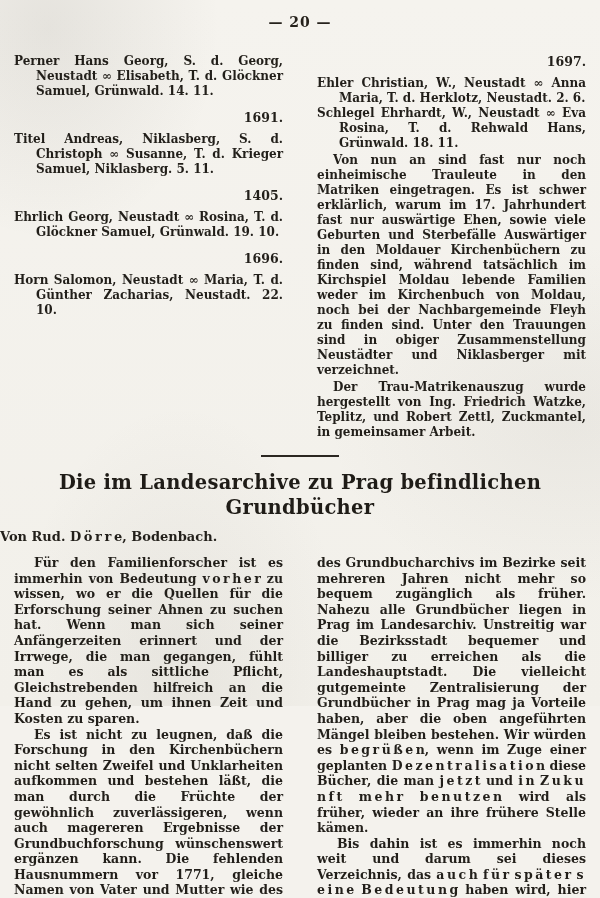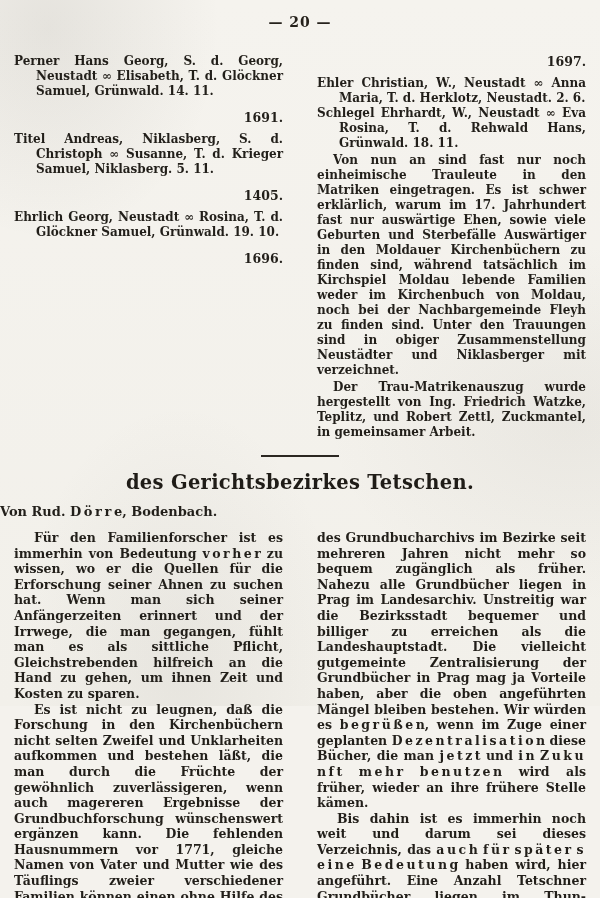--- a/index.html
+++ b/index.html
@@ -68,34 +68,35 @@
   <div class="page-number">— 20 —</div>
 
   <div class="cols register">
     <div class="col">
       <p class="entry">Perner Hans Georg, S. d. Georg, Neustadt ∞ Elisabeth, T. d. Glöckner Samuel, Grünwald. 14. 11.</p>
       <p class="year">1691.</p>
       <p class="entry">Titel Andreas, Niklasberg, S. d. Christoph ∞ Susanne, T. d. Krieger Samuel, Niklasberg. 5. 11.</p>
       <p class="year">1405.</p>
       <p class="entry">Ehrlich Georg, Neustadt ∞ Rosina, T. d. Glöckner Samuel, Grünwald. 19. 10.</p>
       <p class="year">1696.</p>
+      <p class="entry">Horn Salomon, Neustadt ∞ Maria, T. d. Günther Zacharias, Neustadt. 22. 10.</p>
     </div>
     <div class="col">
       <p class="year first">1697.</p>
       <p class="entry">Ehler Christian, W., Neustadt ∞ Anna Maria, T. d. Herklotz, Neustadt. 2. 6.</p>
       <p class="entry">Schlegel Ehrhardt, W., Neustadt ∞ Eva Rosina, T. d. Rehwald Hans, Grünwald. 18. 11.</p>
       <p class="para">Von nun an sind fast nur noch einheimische Trauleute in den Matriken eingetragen. Es ist schwer erklärlich, warum im 17. Jahrhundert fast nur auswärtige Ehen, sowie viele Geburten und Sterbefälle Auswärtiger in den Moldauer Kirchenbüchern zu finden sind, während tatsächlich im Kirchspiel Moldau lebende Familien weder im Kirchenbuch von Moldau, noch bei der Nachbargemeinde Fleyh zu finden sind. Unter den Trauungen sind in obiger Zusammenstellung Neustädter und Niklasberger mit verzeichnet.</p>
       <p class="para">Der Trau-Matrikenauszug wurde hergestellt von Ing. Friedrich Watzke, Teplitz, und Robert Zettl, Zuckmantel, in gemeinsamer Arbeit.</p>
     </div>
   </div>
 
   <hr class="divider">
 
   <h1 class="title">
-    <span class="tl">des Gerichtsbezirkes Tetschen.</span>
+    <span class="tl">Die im Landesarchive zu Prag befindlichen Grundbücher</span>
   </h1>
   <div class="byline">Von Rud. D ö r r e, Bodenbach.</div>
 
   <div class="cols article">
     <div class="col">
       <p class="apara">Für den Familienforscher ist es immerhin von Bedeutung v o r h e r zu wissen, wo er die Quellen für die Erforschung seiner Ahnen zu suchen hat. Wenn man sich seiner Anfängerzeiten erinnert und der Irrwege, die man gegangen, fühlt man es als sittliche Pflicht, Gleichstrebenden hilfreich an die Hand zu gehen, um ihnen Zeit und Kosten zu sparen.</p>
       <p class="apara">Es ist nicht zu leugnen, daß die Forschung in den Kirchenbüchern nicht selten Zweifel und Unklarheiten aufkommen und bestehen läßt, die man durch die Früchte der gewöhnlich zuverlässigeren, wenn auch magereren Ergebnisse der Grundbuchforschung wünschenswert ergänzen kann. Die fehlenden Hausnummern vor 1771, gleiche Namen von Vater und Mutter wie des Täuflings zweier verschiedener Familien können einen ohne Hilfe des Grundbuches zur Verzweiflung bringen.</p>
 
     </div>
     <div class="col">

